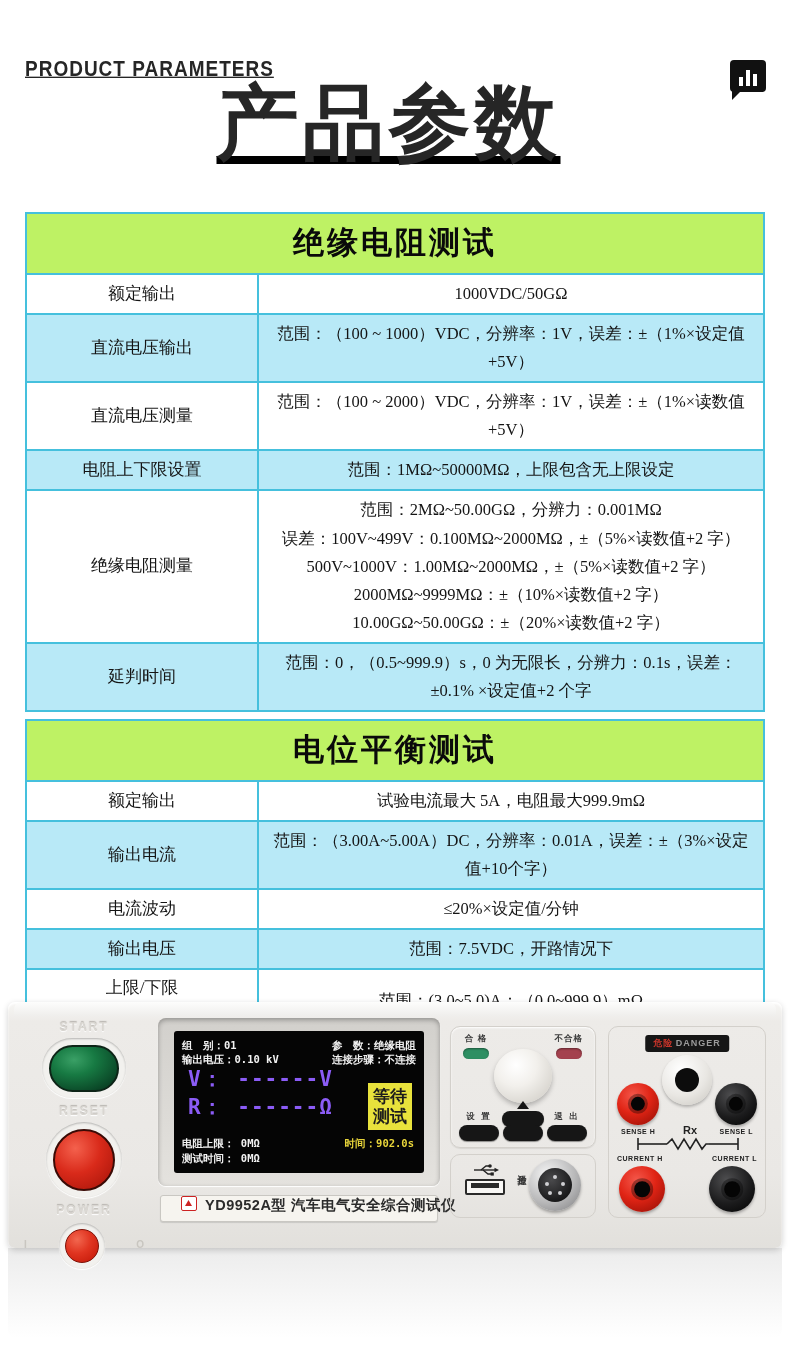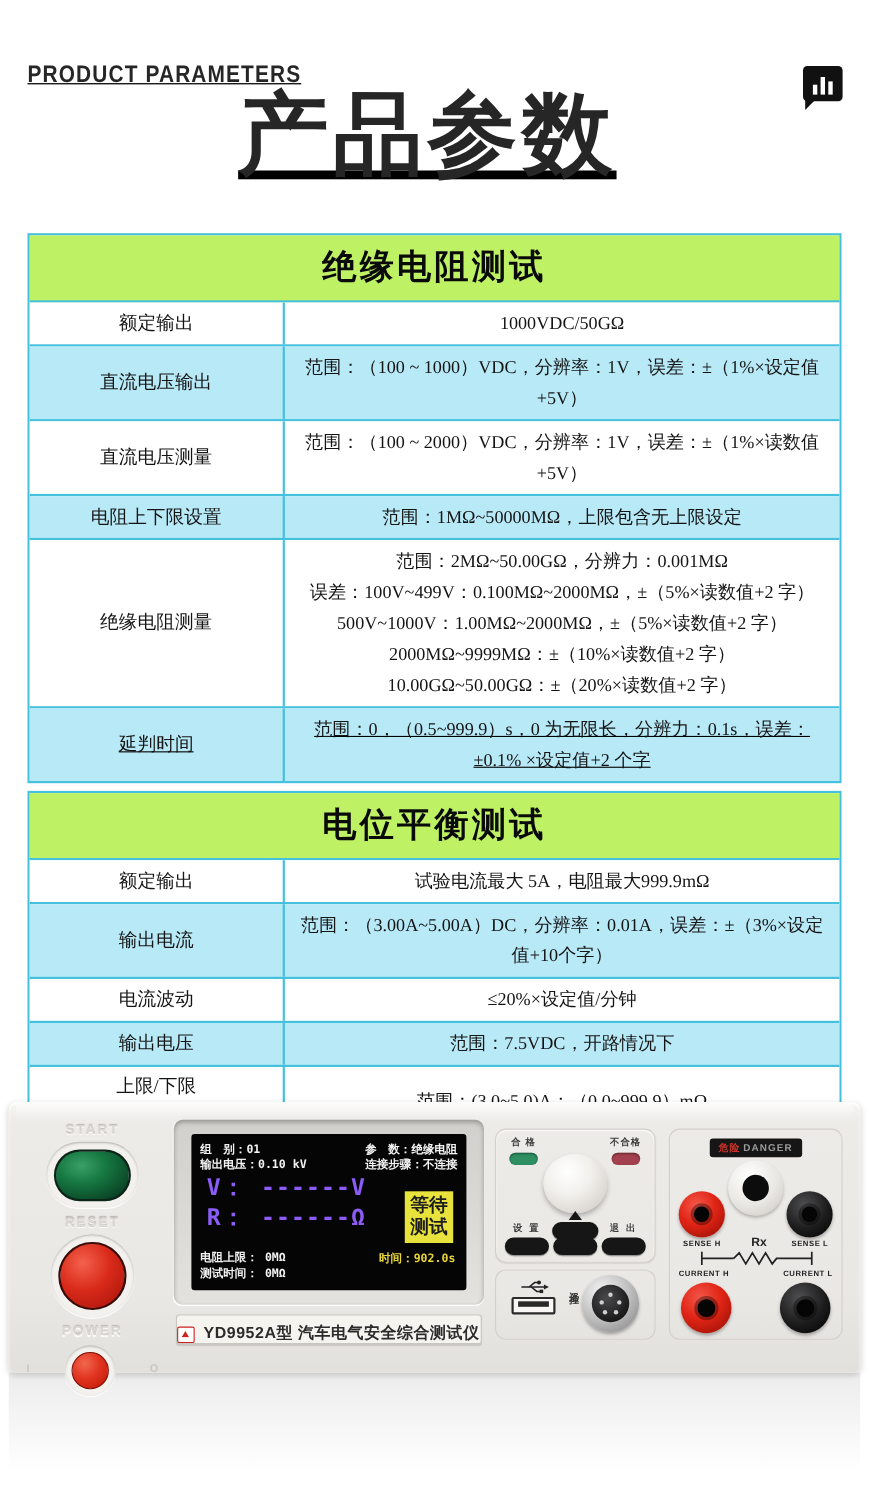--- a/index.html
+++ b/index.html
@@ -21,21 +21,21 @@
     border-left:9px solid #111; border-bottom:9px solid transparent; }
   .chat-icon .bar { width:4px; background:#fff; }
   .b1{height:9px;} .b2{height:16px;} .b3{height:12px;}
   
   .tables { padding:0 25px; margin-top:44px; }
   .spec-table { border:2px solid #45c0dd; margin-bottom:7px; background:#fff; }
   .spec-head { background:#bef264; text-align:center; font-size:31px; font-weight:800; color:#0a0a0a;
     padding:8px 0 9px 0; letter-spacing:3px; border-bottom:2px solid #45c0dd;
     font-family:"Liberation Sans",sans-serif; }
   .spec-row { display:flex; border-bottom:2px solid #45c0dd; background:#ffffff; }
-  .spec-row:last-child { border-bottom:none;text-decoration:underline; }
+  .spec-row:last-child { border-bottom:none; }
   .spec-row.cyan { background:#b8e9f7; }
   .spec-label { width:232px; flex:0 0 232px; border-right:2px solid #45c0dd; display:flex;
     align-items:center; justify-content:center; text-align:center; font-size:17px; color:#141414;
     padding:5px 6px; white-space:pre-line; line-height:1.55;
     font-family:"Liberation Serif","DejaVu Serif",serif; }
   .spec-value { flex:1; display:flex; align-items:center; justify-content:center; text-align:center;
     font-size:16.5px; color:#141414; padding:5px 10px; white-space:pre-line; line-height:1.7;
     font-family:"Liberation Serif","DejaVu Serif",serif; }
   
   .device-wrap { position:absolute; left:0; top:1002px; width:790px; }
@@ -77,21 +77,21 @@
   .scr-row { display:flex; justify-content:space-between; font-size:10.5px; font-weight:700; color:#f2f2f2; line-height:1.35; }
   .scr-vr { color:#8b5cf6; font-size:21px; font-weight:700; letter-spacing:1px; margin-left:6px; line-height:1.3; }
   .scr-vr:first-of-type { margin-top:10px; }
   .status-box { position:absolute; right:12px; top:52px; width:44px; background:#e8e23c; color:#1c1c1c;
     font-size:17px; font-weight:800; text-align:center; line-height:1.2; padding:3px 2px; }
   .scr-bottom { position:absolute; left:8px; right:8px; bottom:6px; }
   .scr-limits { font-size:10.5px; font-weight:700; color:#f2f2f2; line-height:1.5; }
   .scr-time { position:absolute; right:2px; top:1px; font-size:10.5px; font-weight:800; color:#e8d53a; }
   .model-strip { margin-top:9px; margin-left:2px; width:278px; height:27px; background:#f6f4ef;
     border:1px solid #c9c7c2; border-radius:3px; box-shadow:0 1px 1px rgba(0,0,0,.12);
-    display:flex; align-items:flex-end; gap:8px; padding:0 0; }
+    display:flex; align-items:flex-start; gap:8px; padding:0 20px; }
   .logo-sq { width:16px; height:15px; background:#fff; border:1.5px solid #c22; border-radius:2px;
     position:relative; flex:0 0 16px; }
   .logo-sq:after { content:""; position:absolute; left:3px; top:3px; width:7px; height:6px;
     background:#c22; clip-path:polygon(50% 0,100% 100%,0 100%); }
   .model-text { font-size:14.5px; font-weight:800; color:#2b2b2b; letter-spacing:.5px; white-space:nowrap; }
   
   .ctrl-panel { position:absolute; left:442px; top:24px; width:146px; height:122px;
     border:1px solid #d3d0cb; border-radius:10px; box-shadow:inset 0 1px 2px #fff, 0 1px 1px rgba(0,0,0,.08); }
   .led-row { position:absolute; top:6px; left:0; right:0; display:flex; justify-content:space-between; padding:0 12px; }
   .led-group { text-align:center; }

